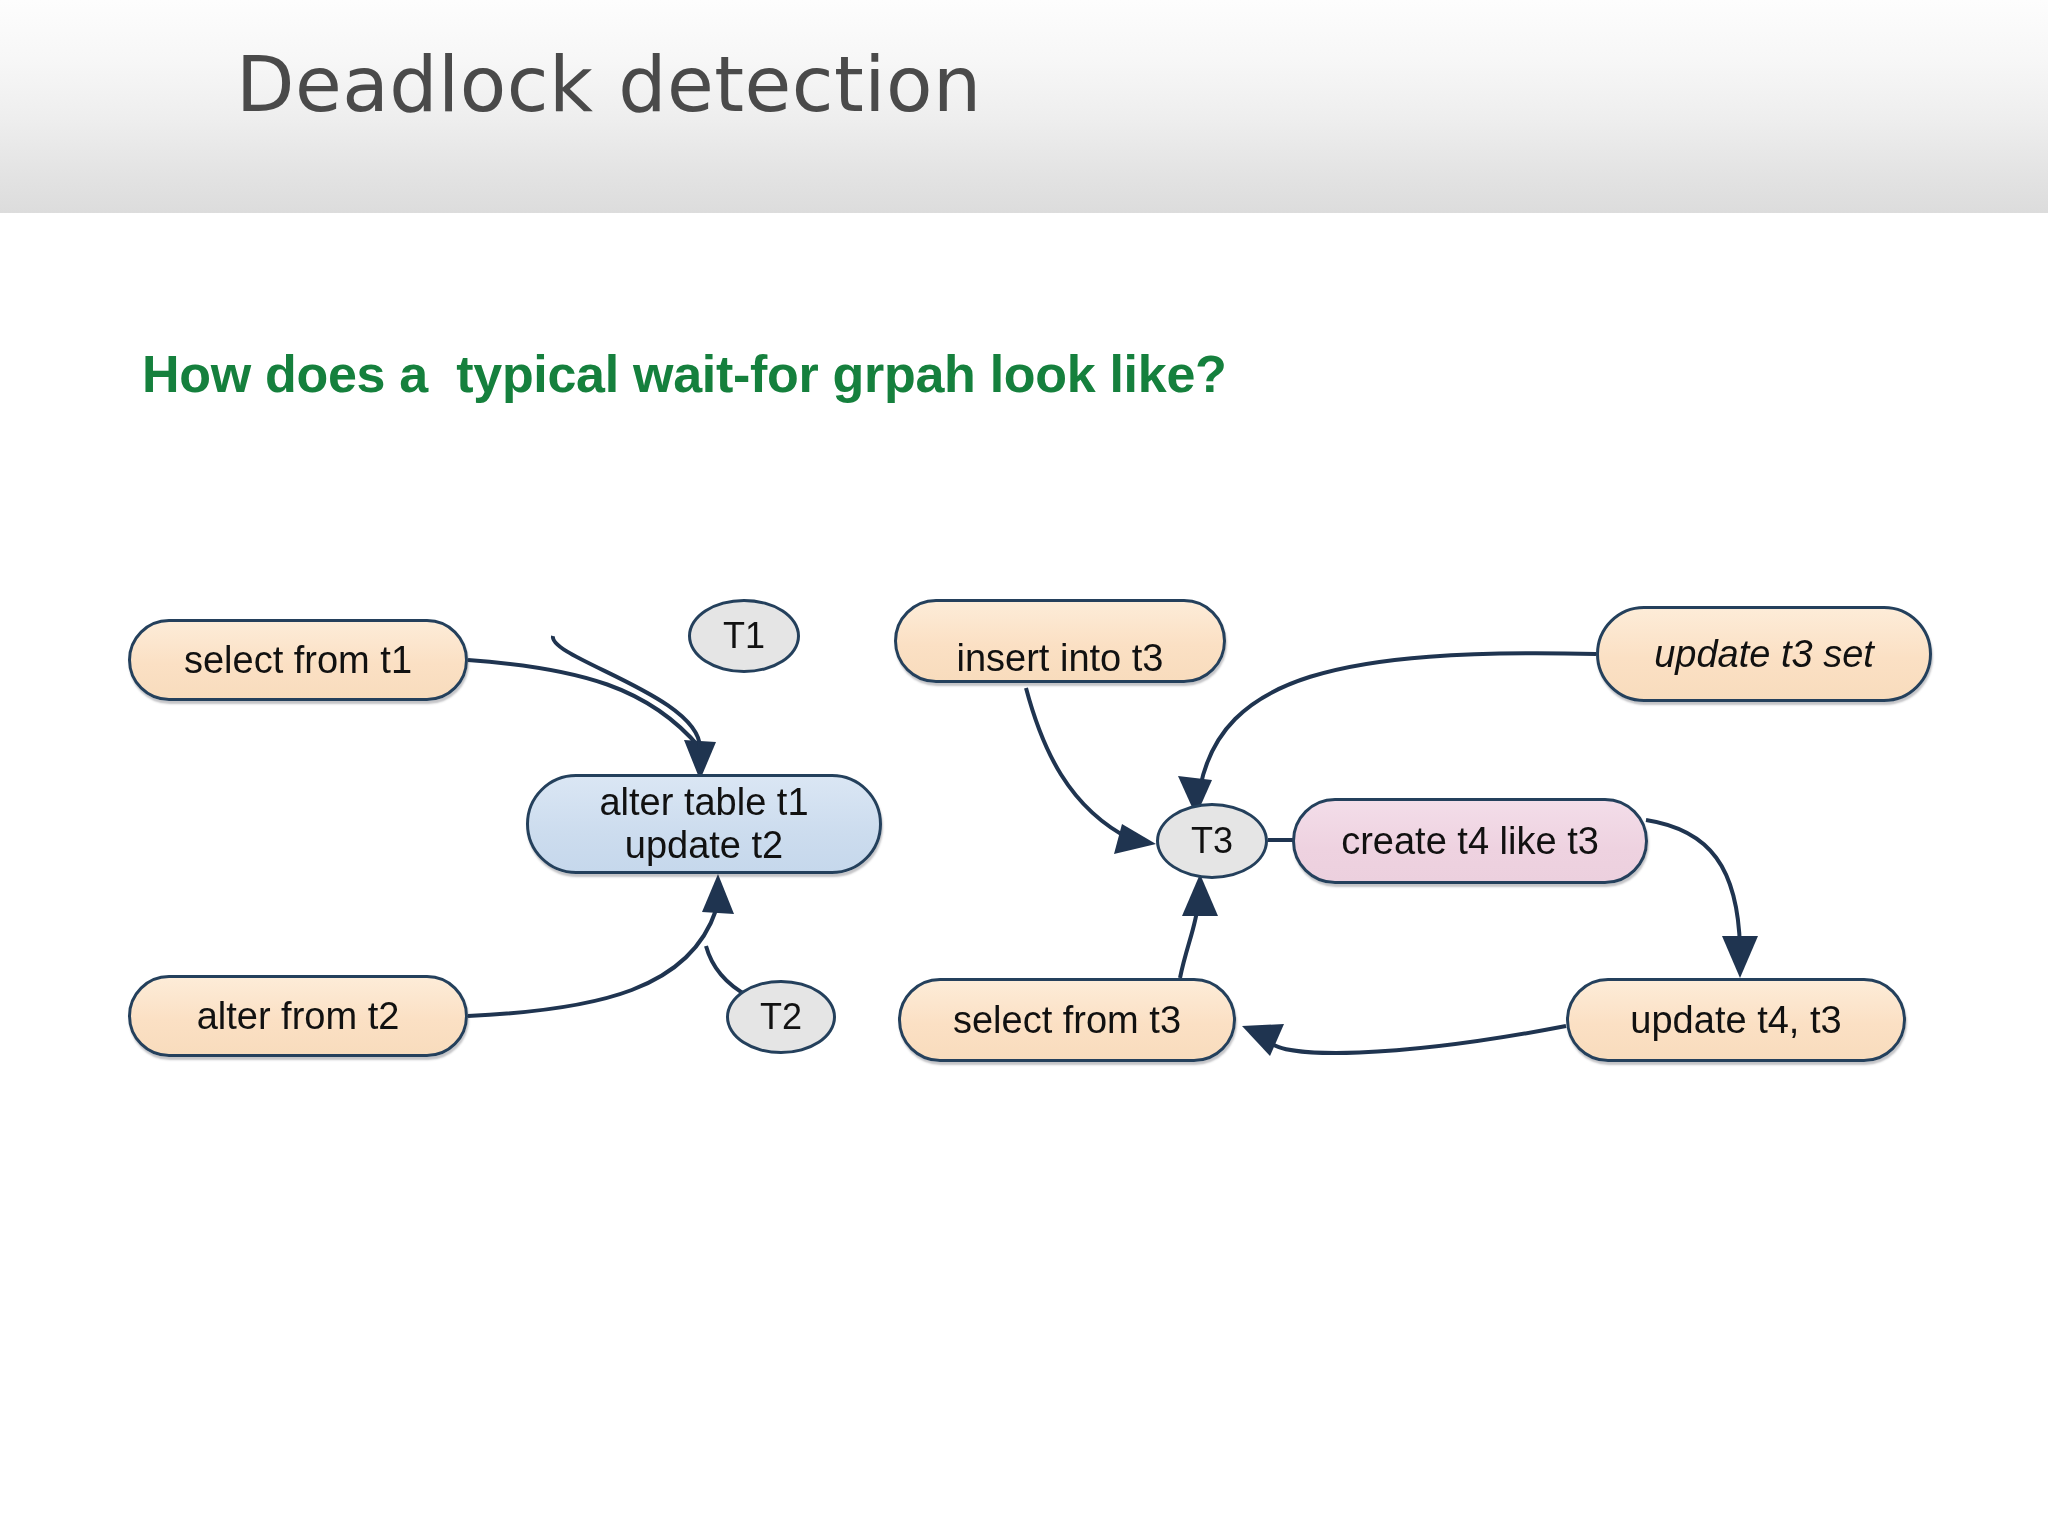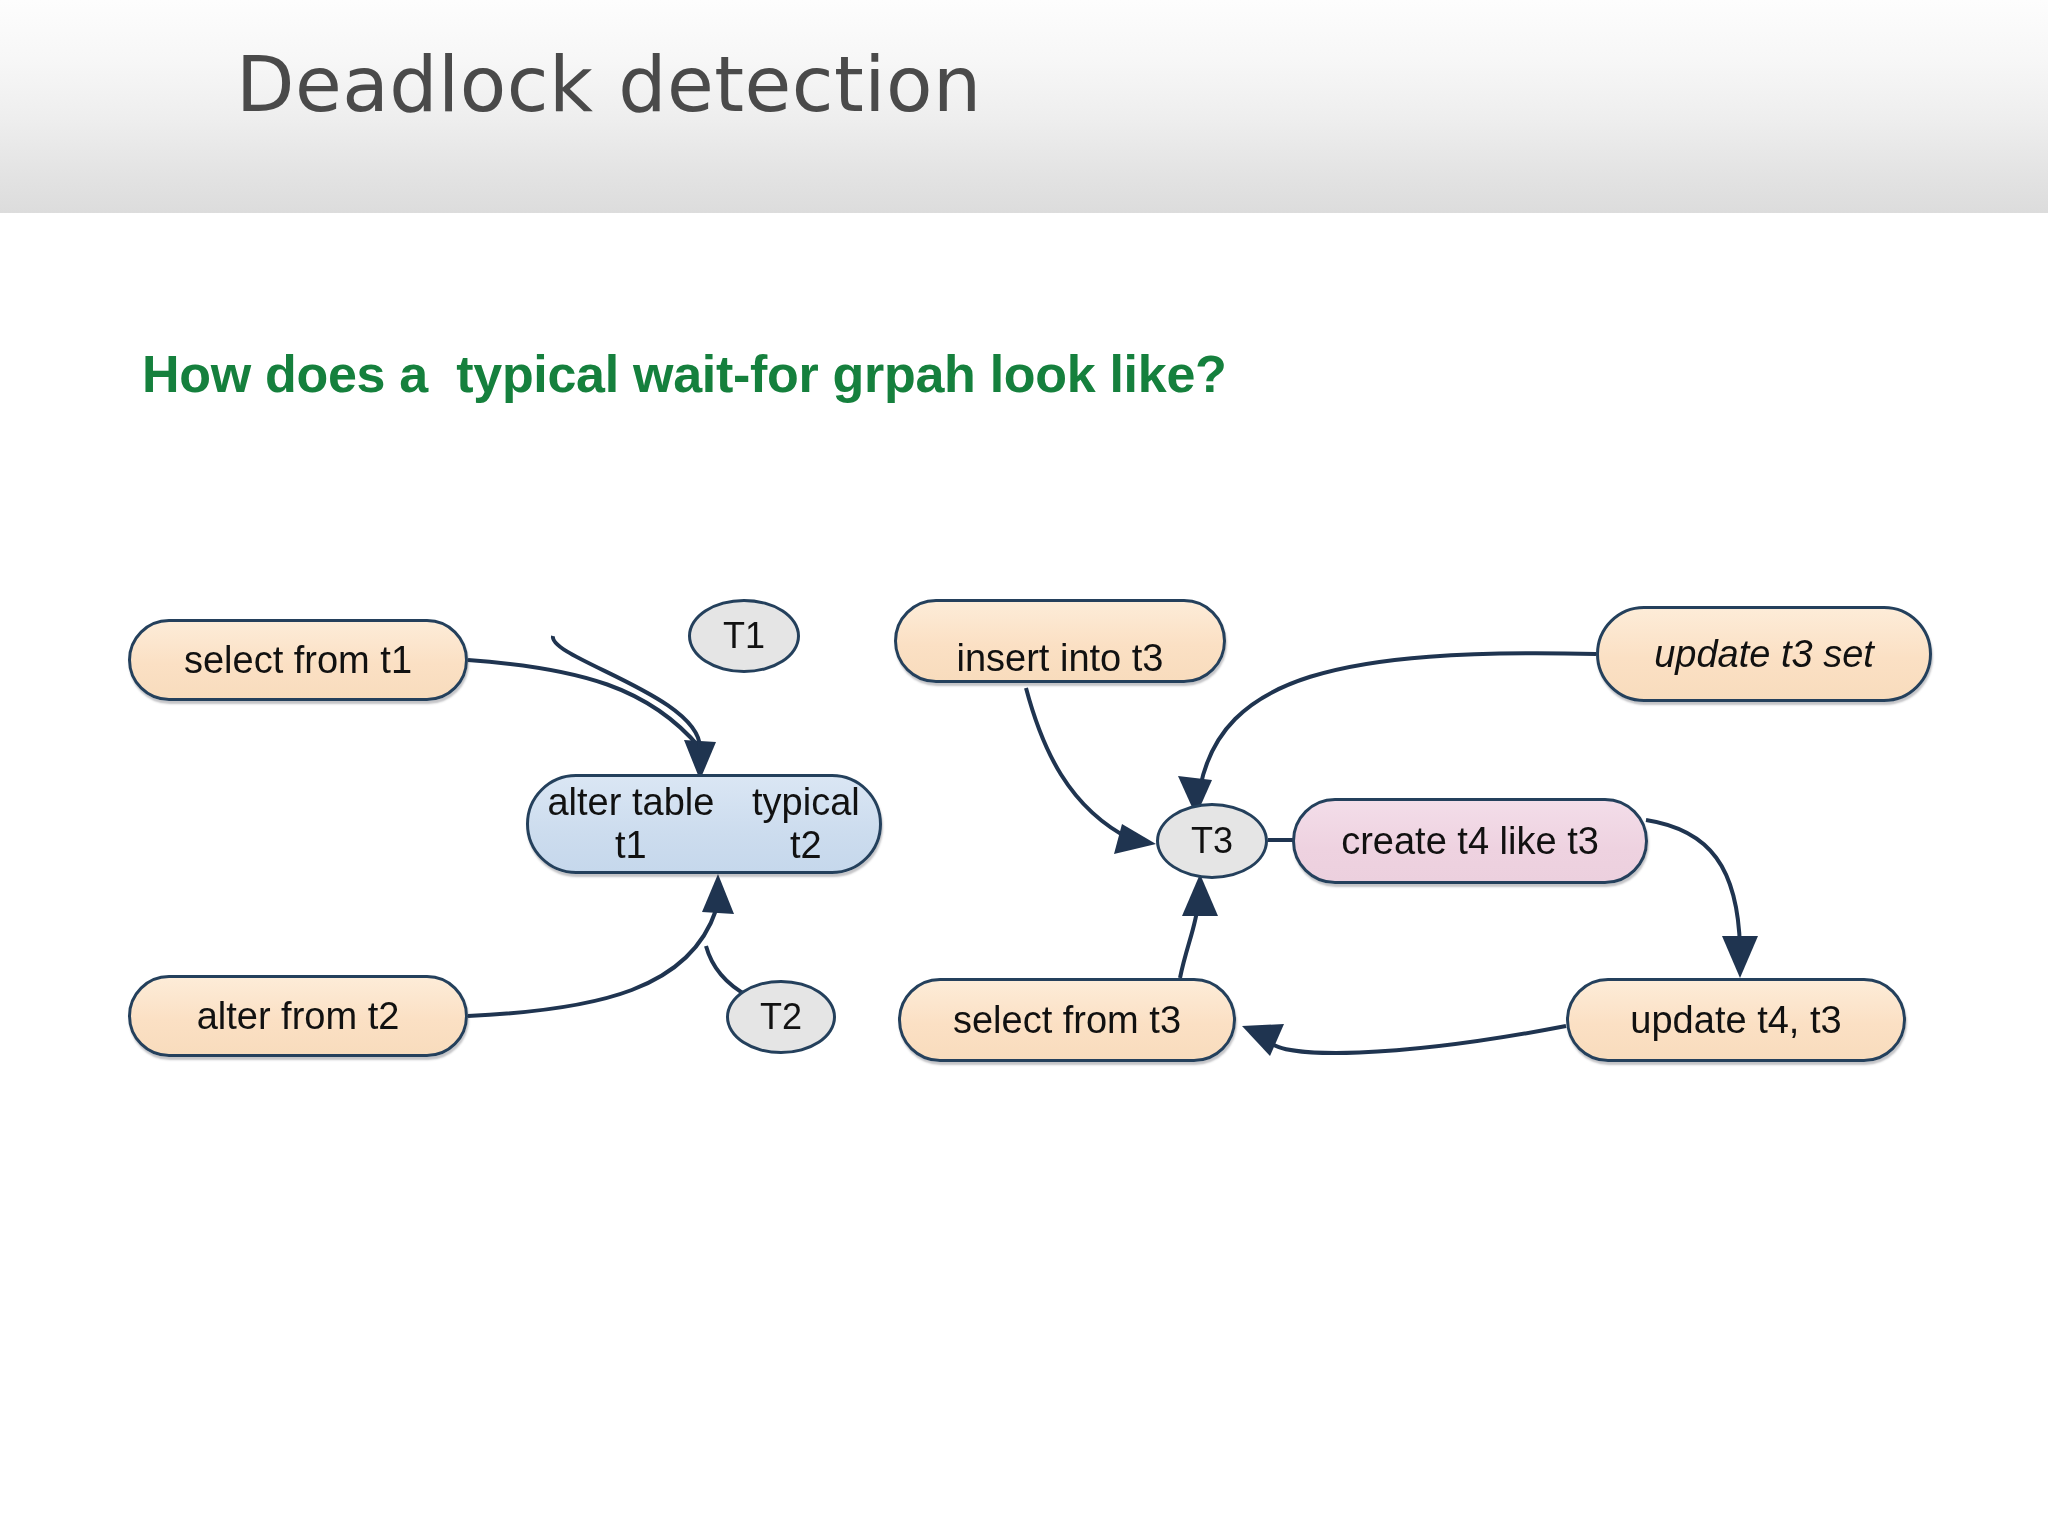--- a/index.html
+++ b/index.html
@@ -173,23 +173,23 @@
     </svg>
 
     <div class="node pill orange" style="left:128px; top:571px; width:340px; height:82px;">
       <span>select from t1</span>
     </div>
 
     <div class="node circle" style="left:688px; top:551px; width:112px; height:74px; border-radius:50%;">
       <span>T1</span>
     </div>
 
-    <div class="node pill blue" style="left:526px; top:726px; width:356px; height:100px; flex-direction:row;">
+    <div class="node pill blue" style="left:526px; top:726px; width:356px; height:100px; flex-direction:column;">
       <span>alter table t1</span>
-      <span>typical t2</span>
+      <span>update t2</span>
     </div>
 
     <div class="node pill orange" style="left:128px; top:927px; width:340px; height:82px;">
       <span>alter from t2</span>
     </div>
 
     <div class="node circle" style="left:726px; top:932px; width:110px; height:74px; border-radius:50%;">
       <span>T2</span>
     </div>
 

